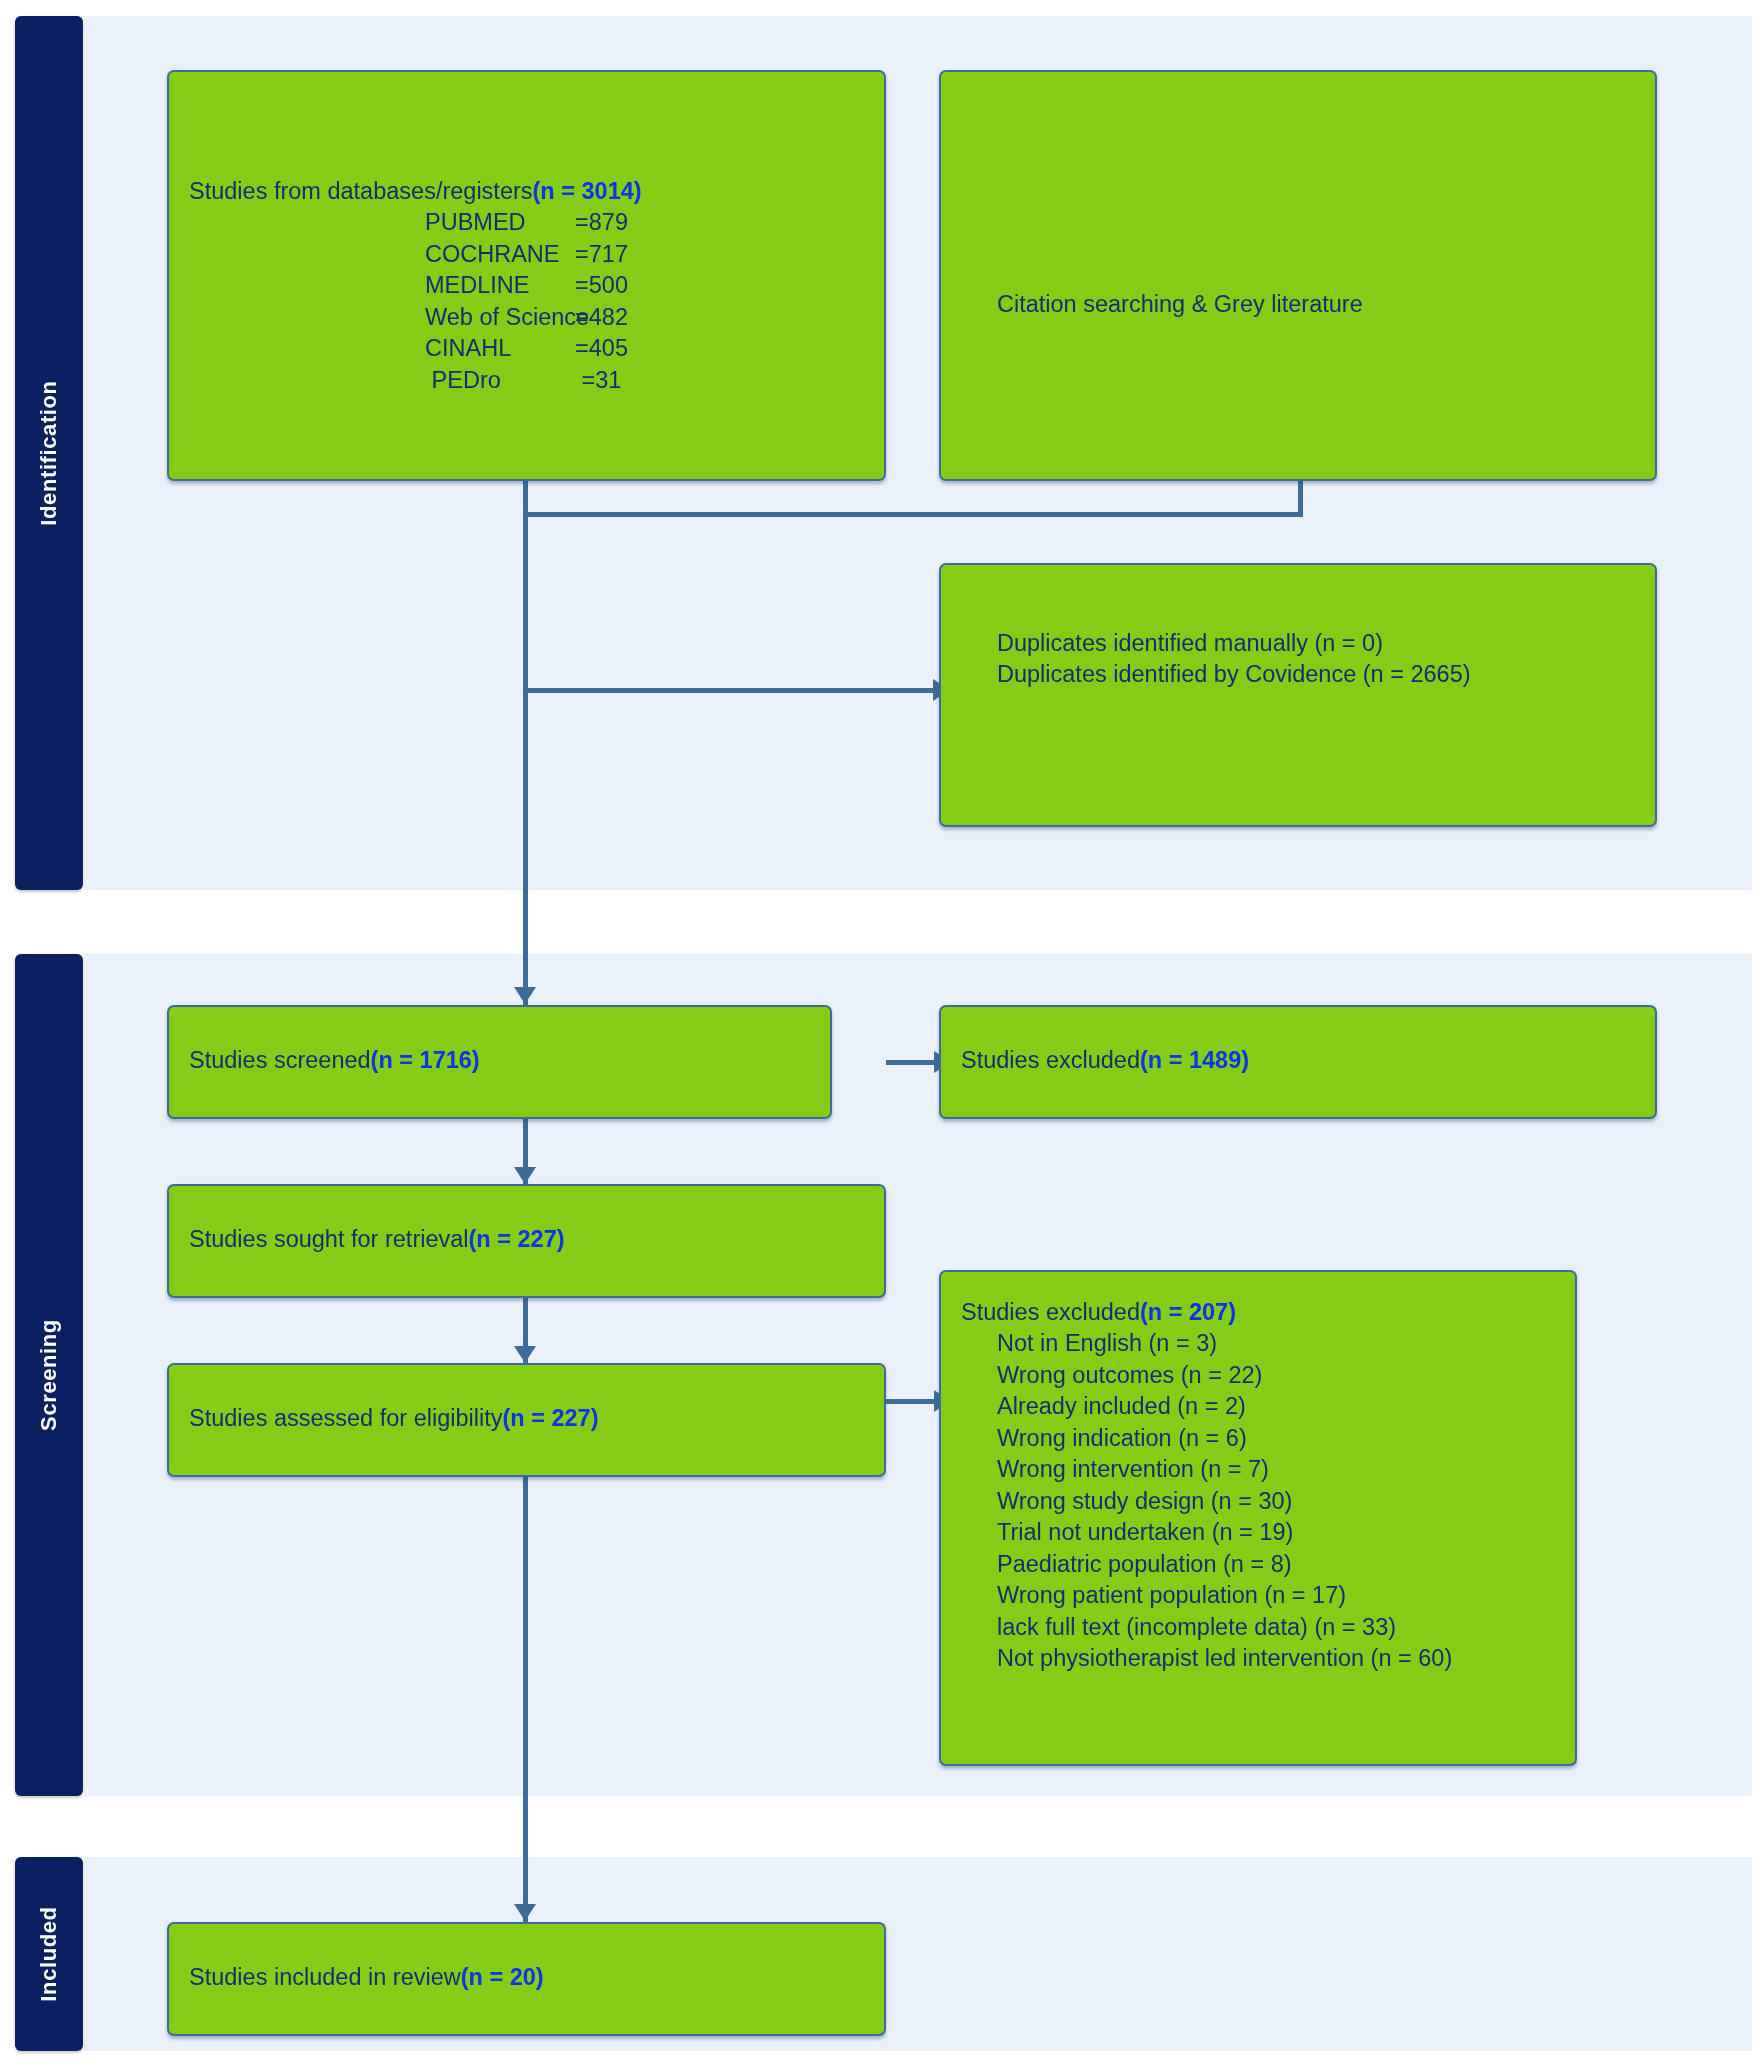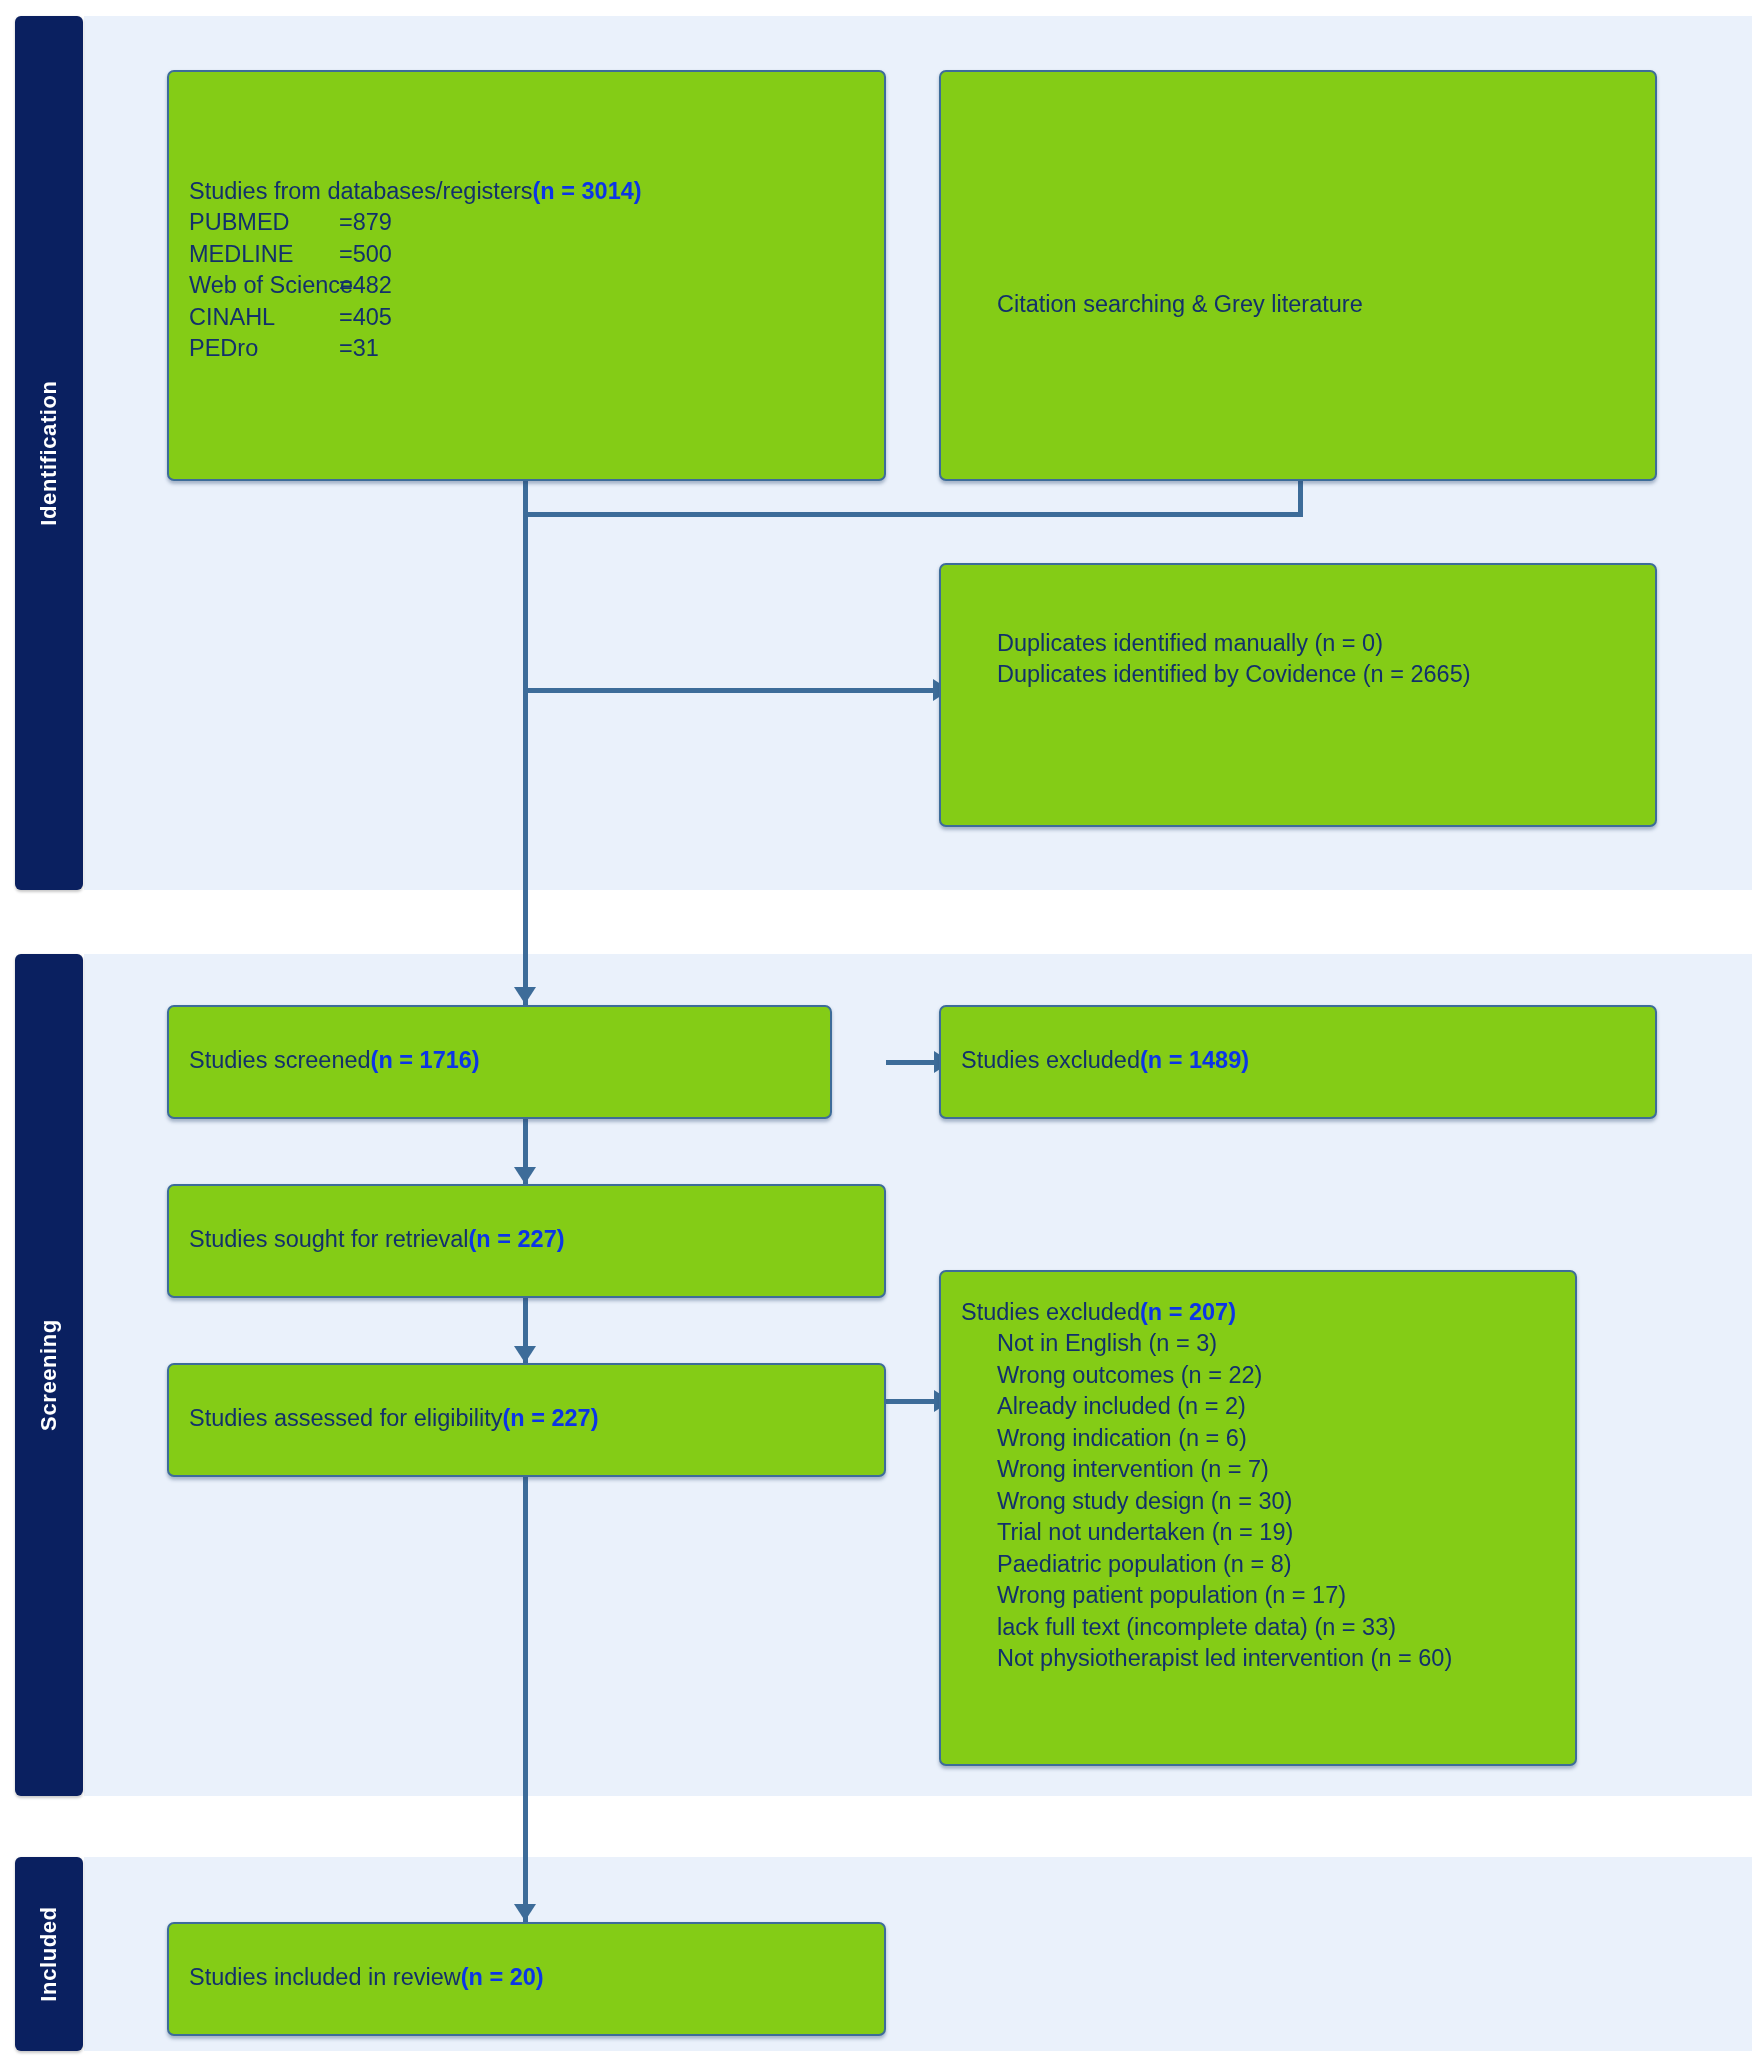--- a/index.html
+++ b/index.html
@@ -29,21 +29,21 @@
   .fbox{position:absolute;background:#84cc16;border:2.9px solid #3d6c99;
         border-radius:7px;box-shadow:0 2.9px 3.5px rgba(40,70,110,.35);
         box-sizing:border-box;}
   .fbox .inner{position:absolute;left:0;right:0;padding:0 20px;box-sizing:border-box;}
   .fbox .ln{color:#12306b;font-size:23.5px;line-height:1.34;white-space:nowrap;}
   .fbox .ln .accent{color:#0b35e8;font-weight:bold;}
   .fbox .ln .k{display:inline-block;}
   .fbox .ln .sub{padding-left:36px;display:block;}
 
   
-  .dbrow{display:flex;}
+  .dbrow{display:flex;justify-content:center;}
   .dbrow .nm{display:inline-block;width:150px;}
 
   
   .ln-v{position:absolute;width:5.3px;background:#3d6c99;}
   .ln-h{position:absolute;height:5.3px;background:#3d6c99;}
   .arrow-d{position:absolute;width:0;height:0;
      border-left:11px solid transparent;border-right:11px solid transparent;
      border-top:17.6px solid #3d6c99;}
   .arrow-r{position:absolute;width:0;height:0;
      border-top:11px solid transparent;border-bottom:11px solid transparent;
@@ -98,20 +98,24 @@
   <div class="fbox" style="left:167px;top:70px;width:719px;height:411px;">
     <div class="inner" style="top:104px;">
       <div class="ln">
         <span class="k">Studies from databases/registers </span><span class="accent">(n = 3014)</span>
       </div>
       <div class="ln dbrow">
         <span class="nm">PUBMED</span>
         <span>=879</span>
       </div>
       <div class="ln dbrow">
+        <span class="nm">COCHRANE</span>
+        <span>=717</span>
+      </div>
+      <div class="ln dbrow">
         <span class="nm">MEDLINE</span>
         <span>=500</span>
       </div>
       <div class="ln dbrow">
         <span class="nm">Web of Science</span>
         <span>=482</span>
       </div>
       <div class="ln dbrow">
         <span class="nm">CINAHL</span>
         <span>=405</span>

